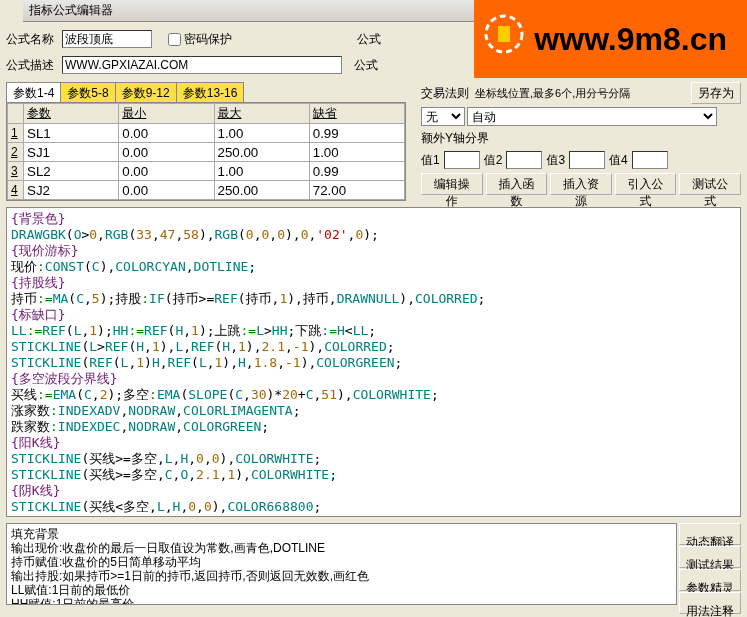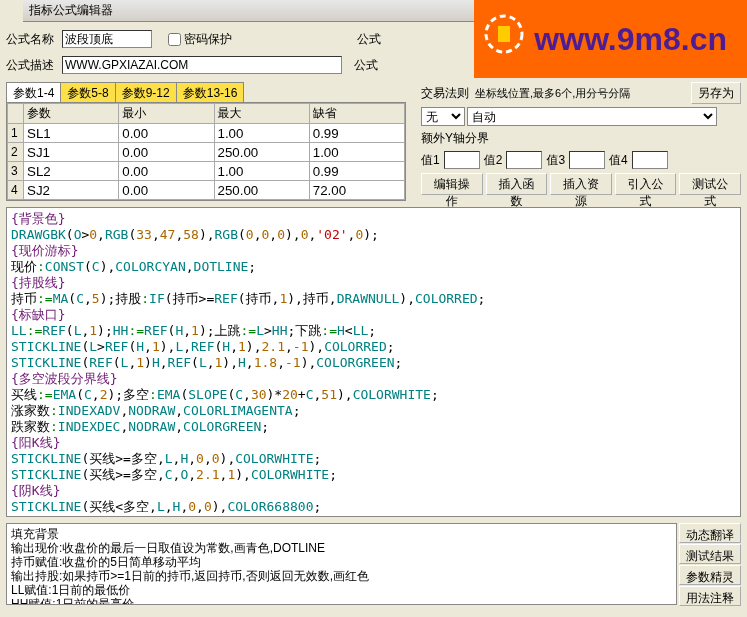--- a/index.html
+++ b/index.html
@@ -1,50 +1,50 @@
 <!DOCTYPE html>
 <html><head>
 <meta charset="utf-8">
 <style>
 * { box-sizing: border-box; margin: 0; padding: 0; }
 body { font-family: "SimSun", "宋体", sans-serif; font-size: 12px; background: #ece9d8; width: 747px; height: 617px; overflow: hidden; position: relative; }
 .titlebar { background: linear-gradient(#e8e8e8,#d4d0c8); height: 22px; padding: 2px 6px; border-bottom: 1px solid #888; margin-left: 23px; }
-.watermark { position: absolute; top: 0; right: 0; height: 78px; background: #ff6600; color: #4c1d95; font-size: 32px; font-weight: bold; padding: 10px 20px 10px 60px; display: flex; align-items: center; z-index: 5; }
+.watermark { position: absolute; top: 0; right: 0; height: 78px; background: #ff6600; color: #000000; font-size: 32px; font-weight: bold; padding: 10px 20px 10px 60px; display: flex; align-items: center; z-index: 5; }
 .watermark svg { position: absolute; left: 10px; top: 14px; }
 .top-form { padding: 4px 6px; }
 .form-row { display: flex; align-items: center; height: 26px; gap: 4px; }
 .form-row label { min-width: 52px; }
 input[type=text] { border: 1px inset #888; background: #ffffff; height: 18px; padding: 0 2px; font-size: 12px; font-family: inherit; }
 .cb { display: inline-flex; align-items: center; gap: 3px; margin-left: 12px; }
 .main-split { display: flex; padding: 0 6px; gap: 15px; }
 .left-col { width: 400px; }
 .right-col { flex: 1; }
 .tabs { display: flex; height: 20px; }
 .tab { border: 1px solid #888; border-bottom: none; padding: 2px 6px; background: #fde047; cursor: pointer; font-size: 12px; margin-right: -1px; }
 .tab.active { background: #fff; }
 .param-table { border: 1px solid #888; background: #fff; }
 .param-table table { width: 100%; border-collapse: collapse; }
-.param-table th, .param-table td { border: 1px solid #aaa; font-size: 12px; text-align: left; padding: 1px 3px; height: 18px; }
+.param-table th, .param-table td { border: 1px solid #aaa; font-size: 12px; text-align: left; padding: 1px 3px; height: 18px; text-decoration: underline; }
 .param-table th { background: #ece9d8; font-weight: normal; }
 .param-table input { border: none; width: 100%; height: 16px; }
 select { border: 1px solid #888; background: #fff; height: 19px; font-size: 12px; }
 .btn { border: 1px outset #fff; background: #ece9d8; padding: 2px 6px; font-size: 12px; cursor: pointer; height: 22px; }
 .btn-row { display: flex; gap: 3px; margin-top: 4px; }
 .ext-axis { display: flex; align-items: center; gap: 4px; margin-top: 4px; }
 .ext-axis input { width: 36px; }
 .code-area { margin: 6px; border: 1px solid #888; background: #fff; height: 310px; overflow: auto; padding: 3px 4px; font-family: "SimSun", monospace; font-size: 13px; line-height: 16px; white-space: pre; }
 .c-gray { color: #701a75; }
 .c-teal { color: #008080; }
 .c-green { color: #008000; }
 .c-red { color: #c00000; }
 .c-brown { color: #aa6600; }
 .bottom-split { display: flex; margin: 0 6px; gap: 2px; }
 .desc-area { flex: 1; border: 1px solid #888; background: #fff; height: 82px; overflow: auto; padding: 3px 4px; font-size: 12px; line-height: 14px; }
 .vert-btns { display: flex; flex-direction: column; gap: 1px; }
-.vert-btns .btn { height: 20px; width: 62px; padding: 3px 2px; }
+.vert-btns .btn { height: 20px; width: 62px; padding: 10px 2px; }
 </style>
 </head>
 <body>
 
 <div class="titlebar">
   <span>指标公式编辑器</span>
 </div>
 
 <div class="watermark">
   <svg width="40" height="40">

